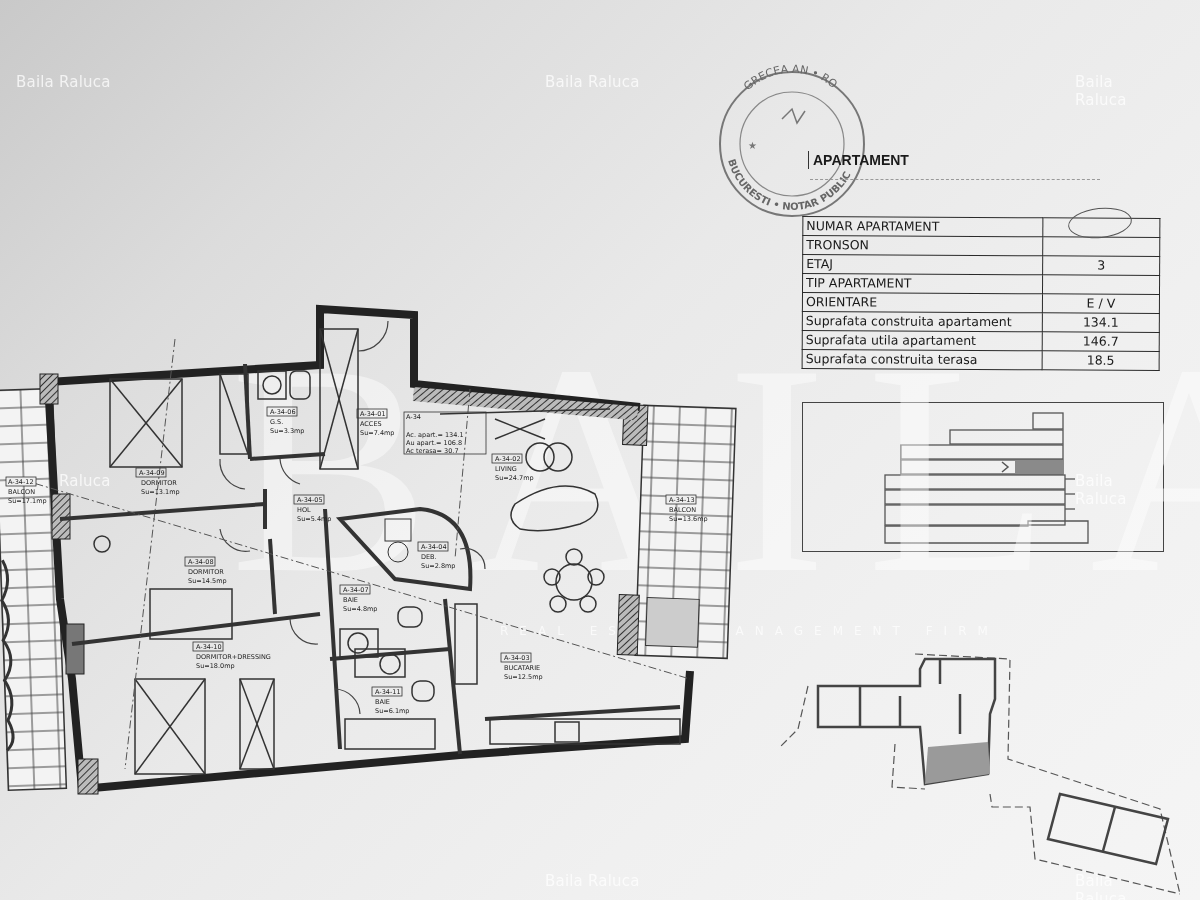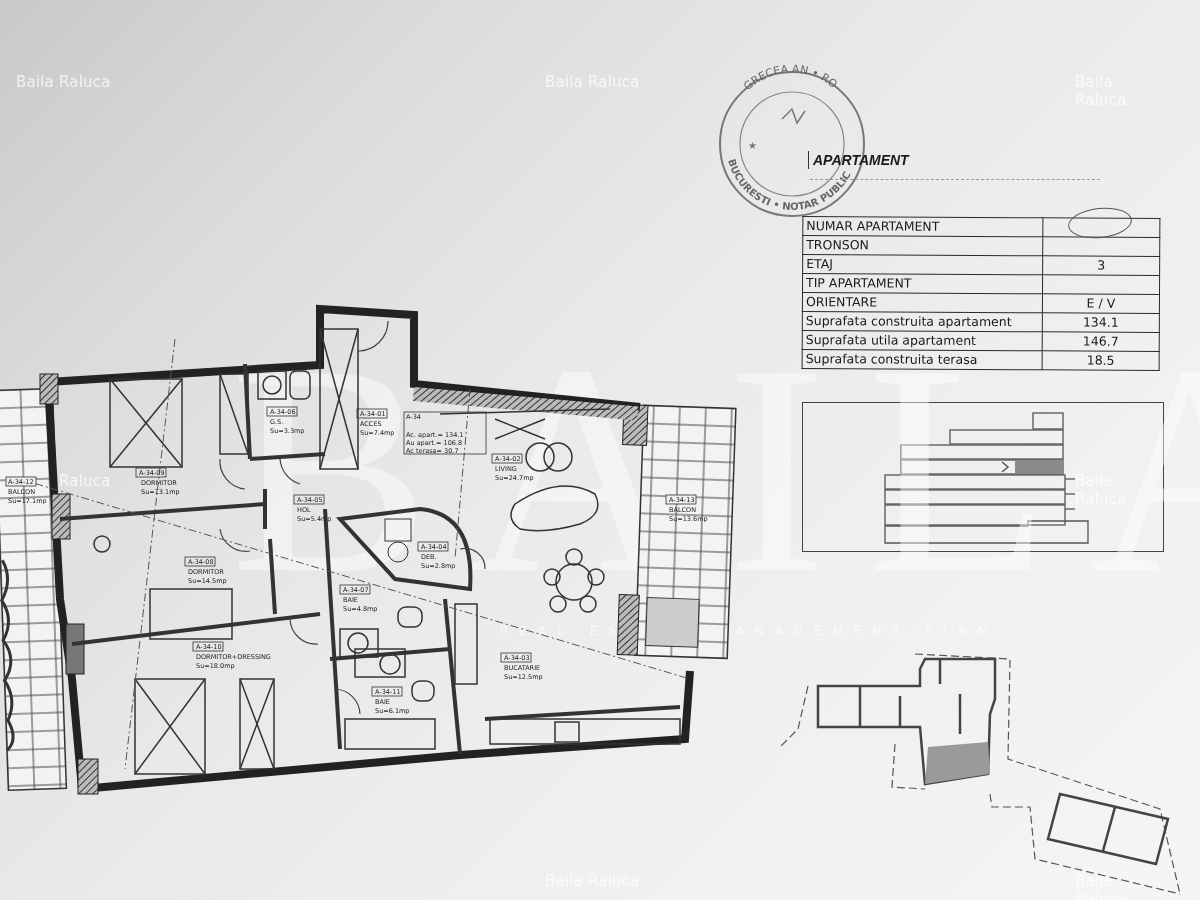--- a/index.html
+++ b/index.html
@@ -18,21 +18,21 @@
       font-family: "Liberation Serif", serif; color: rgba(255,255,255,0.45);
       letter-spacing: 40px; pointer-events: none;
     }
     .wm-sub {
       position: absolute; left: 500px; top: 585px; font-size: 12px; letter-spacing: 11px;
       color: rgba(255,255,255,0.7); font-family: "DejaVu Sans", sans-serif;
     }
     .stamp { position: absolute; left: 712px; top: 10px; width: 160px; height: 170px; }
     .heading {
       position: absolute; left: 808px; top: 112px; font-weight: bold; font-size: 14px;
-      border-left: 1.5px solid #333; padding-left: 4px; height: 18px; line-height: 18px; font-style: italic;
+      border-left: 1.5px solid #333; padding-left: 4px; height: 18px; line-height: 18px;
     }
     .heading-line { position: absolute; left: 810px; top: 140px; width: 290px; border-top: 1px dashed #999; }
     table.info {
       position: absolute; left: 802px; top: 178px; width: 358px; border-collapse: collapse;
       font-size: 12.5px; font-family: "DejaVu Sans", sans-serif;
       transform: rotate(0.3deg);
     }
     table.info td { border: 1.5px solid #2a2a2a; height: 18px; padding: 0 3px; line-height: 18px; }
     table.info td.v { width: 110px; text-align: center; }
     .circle-mark {

